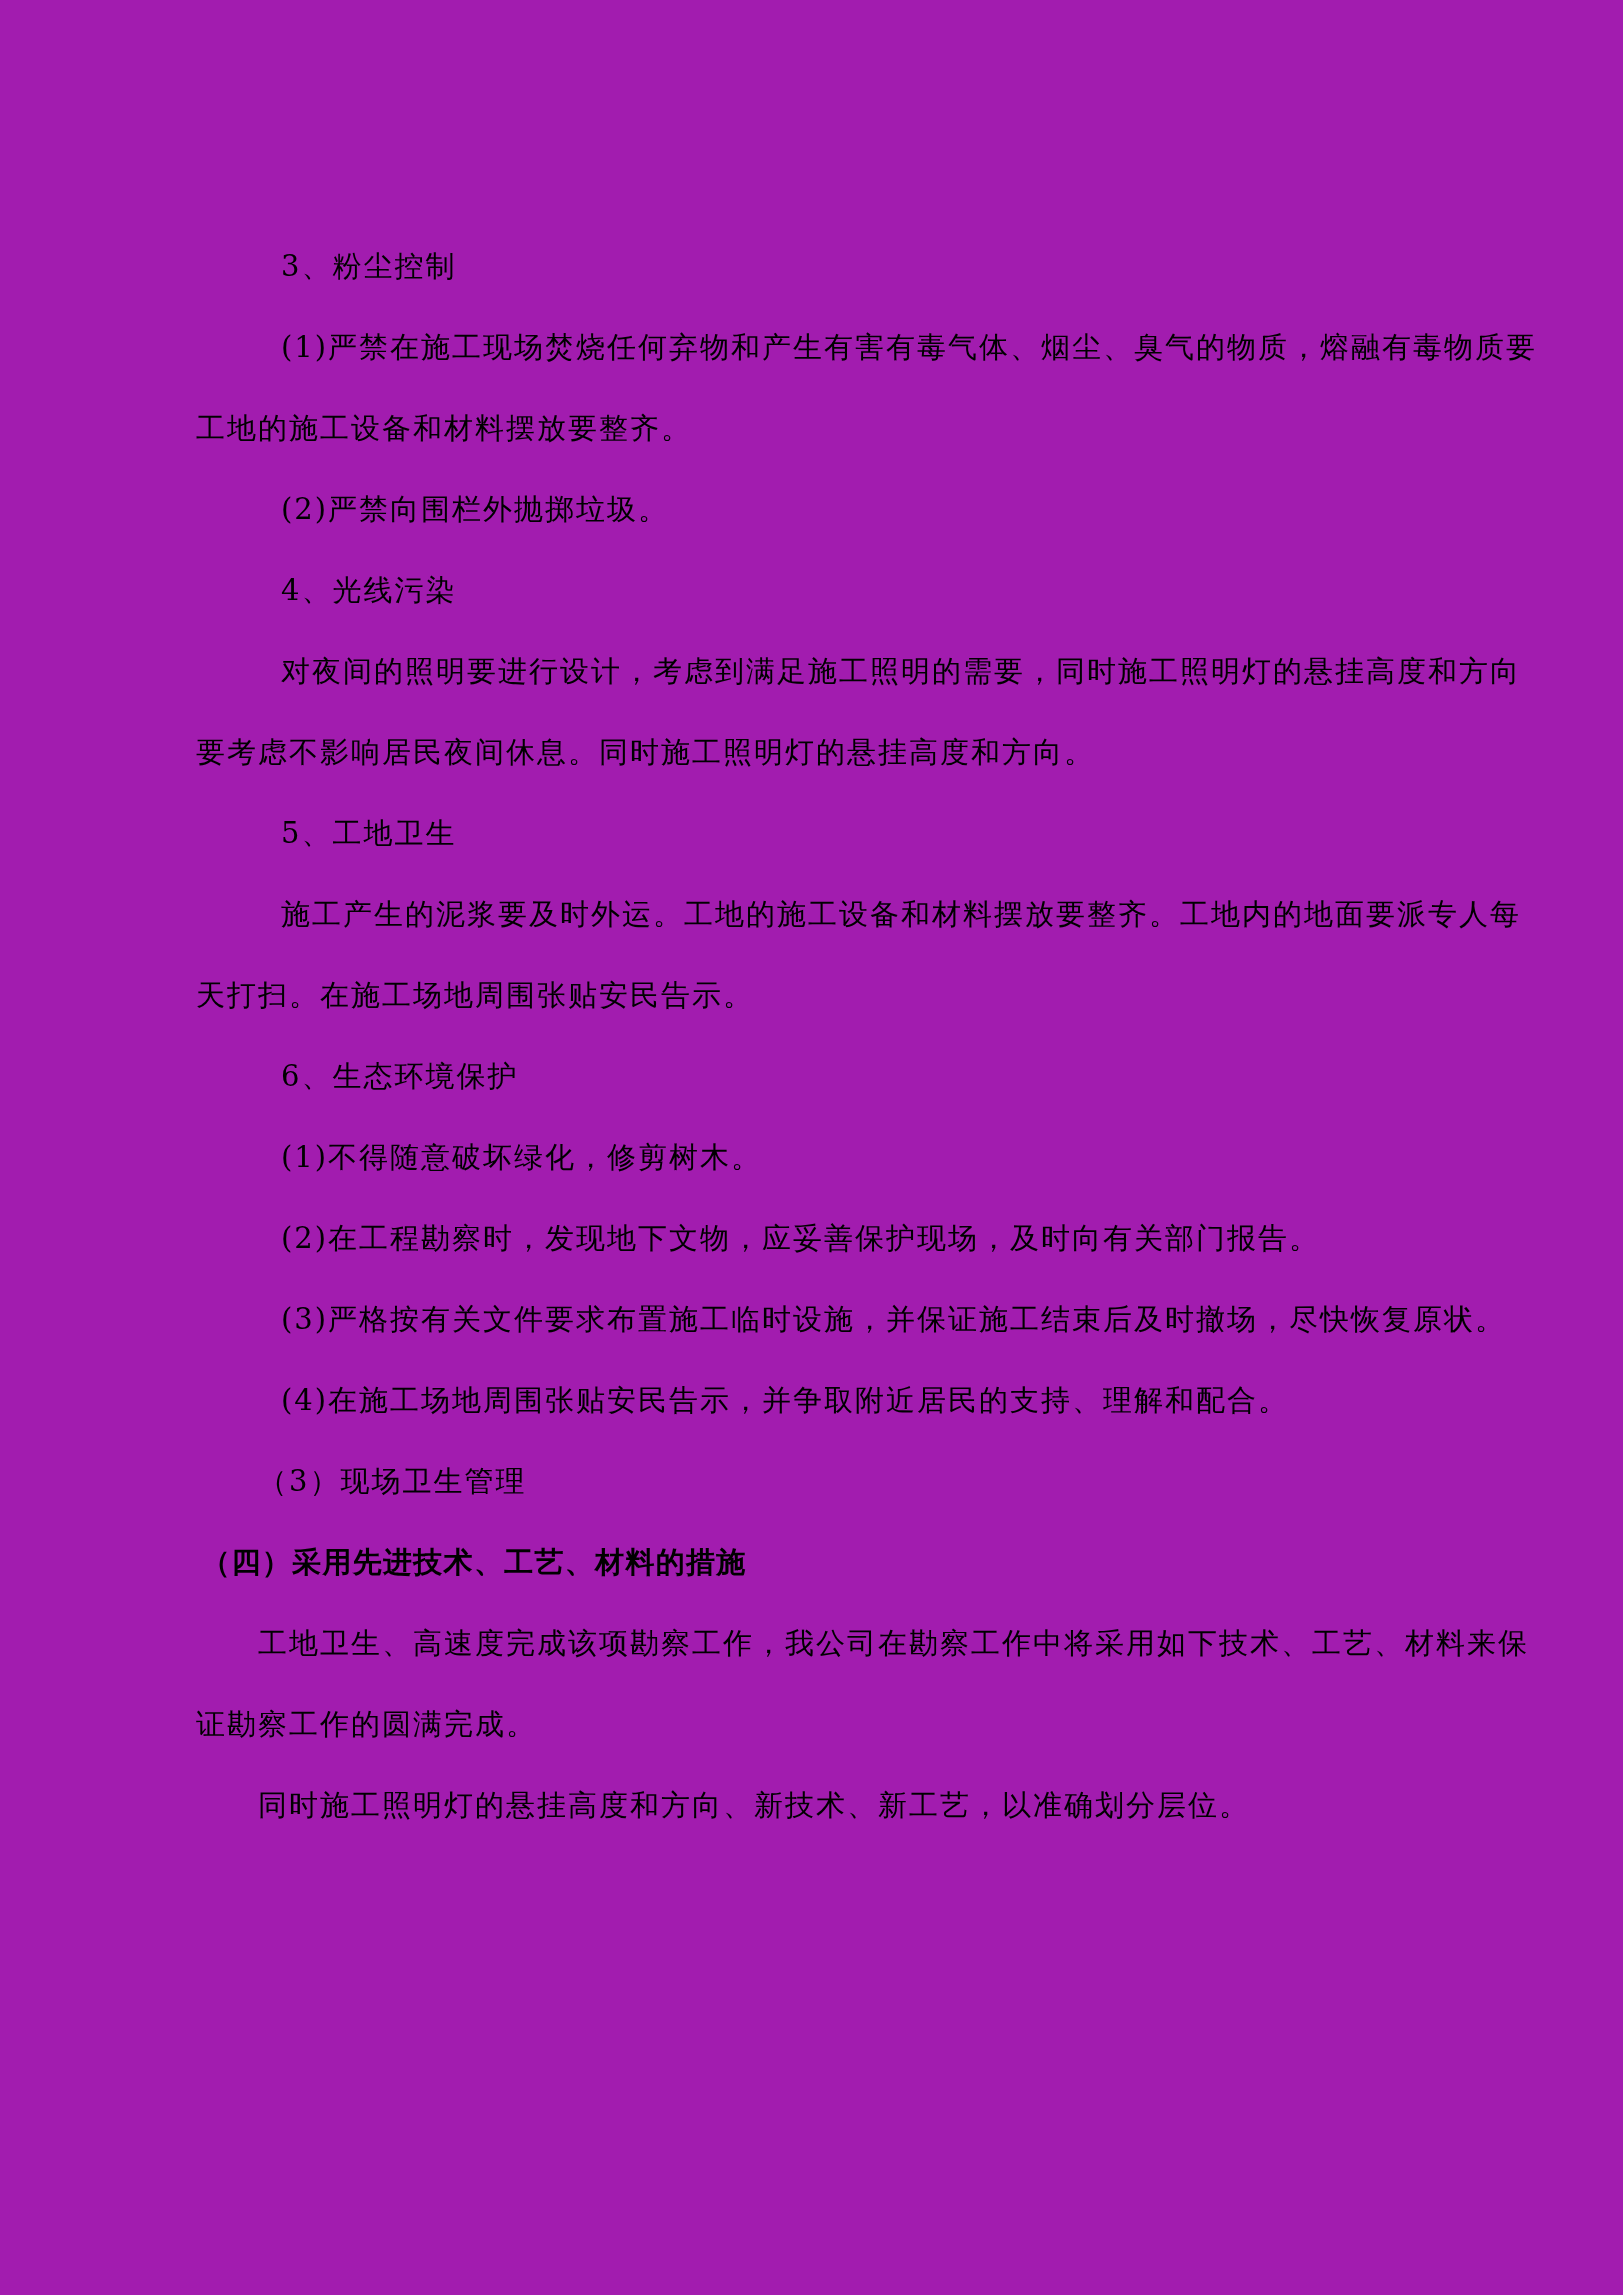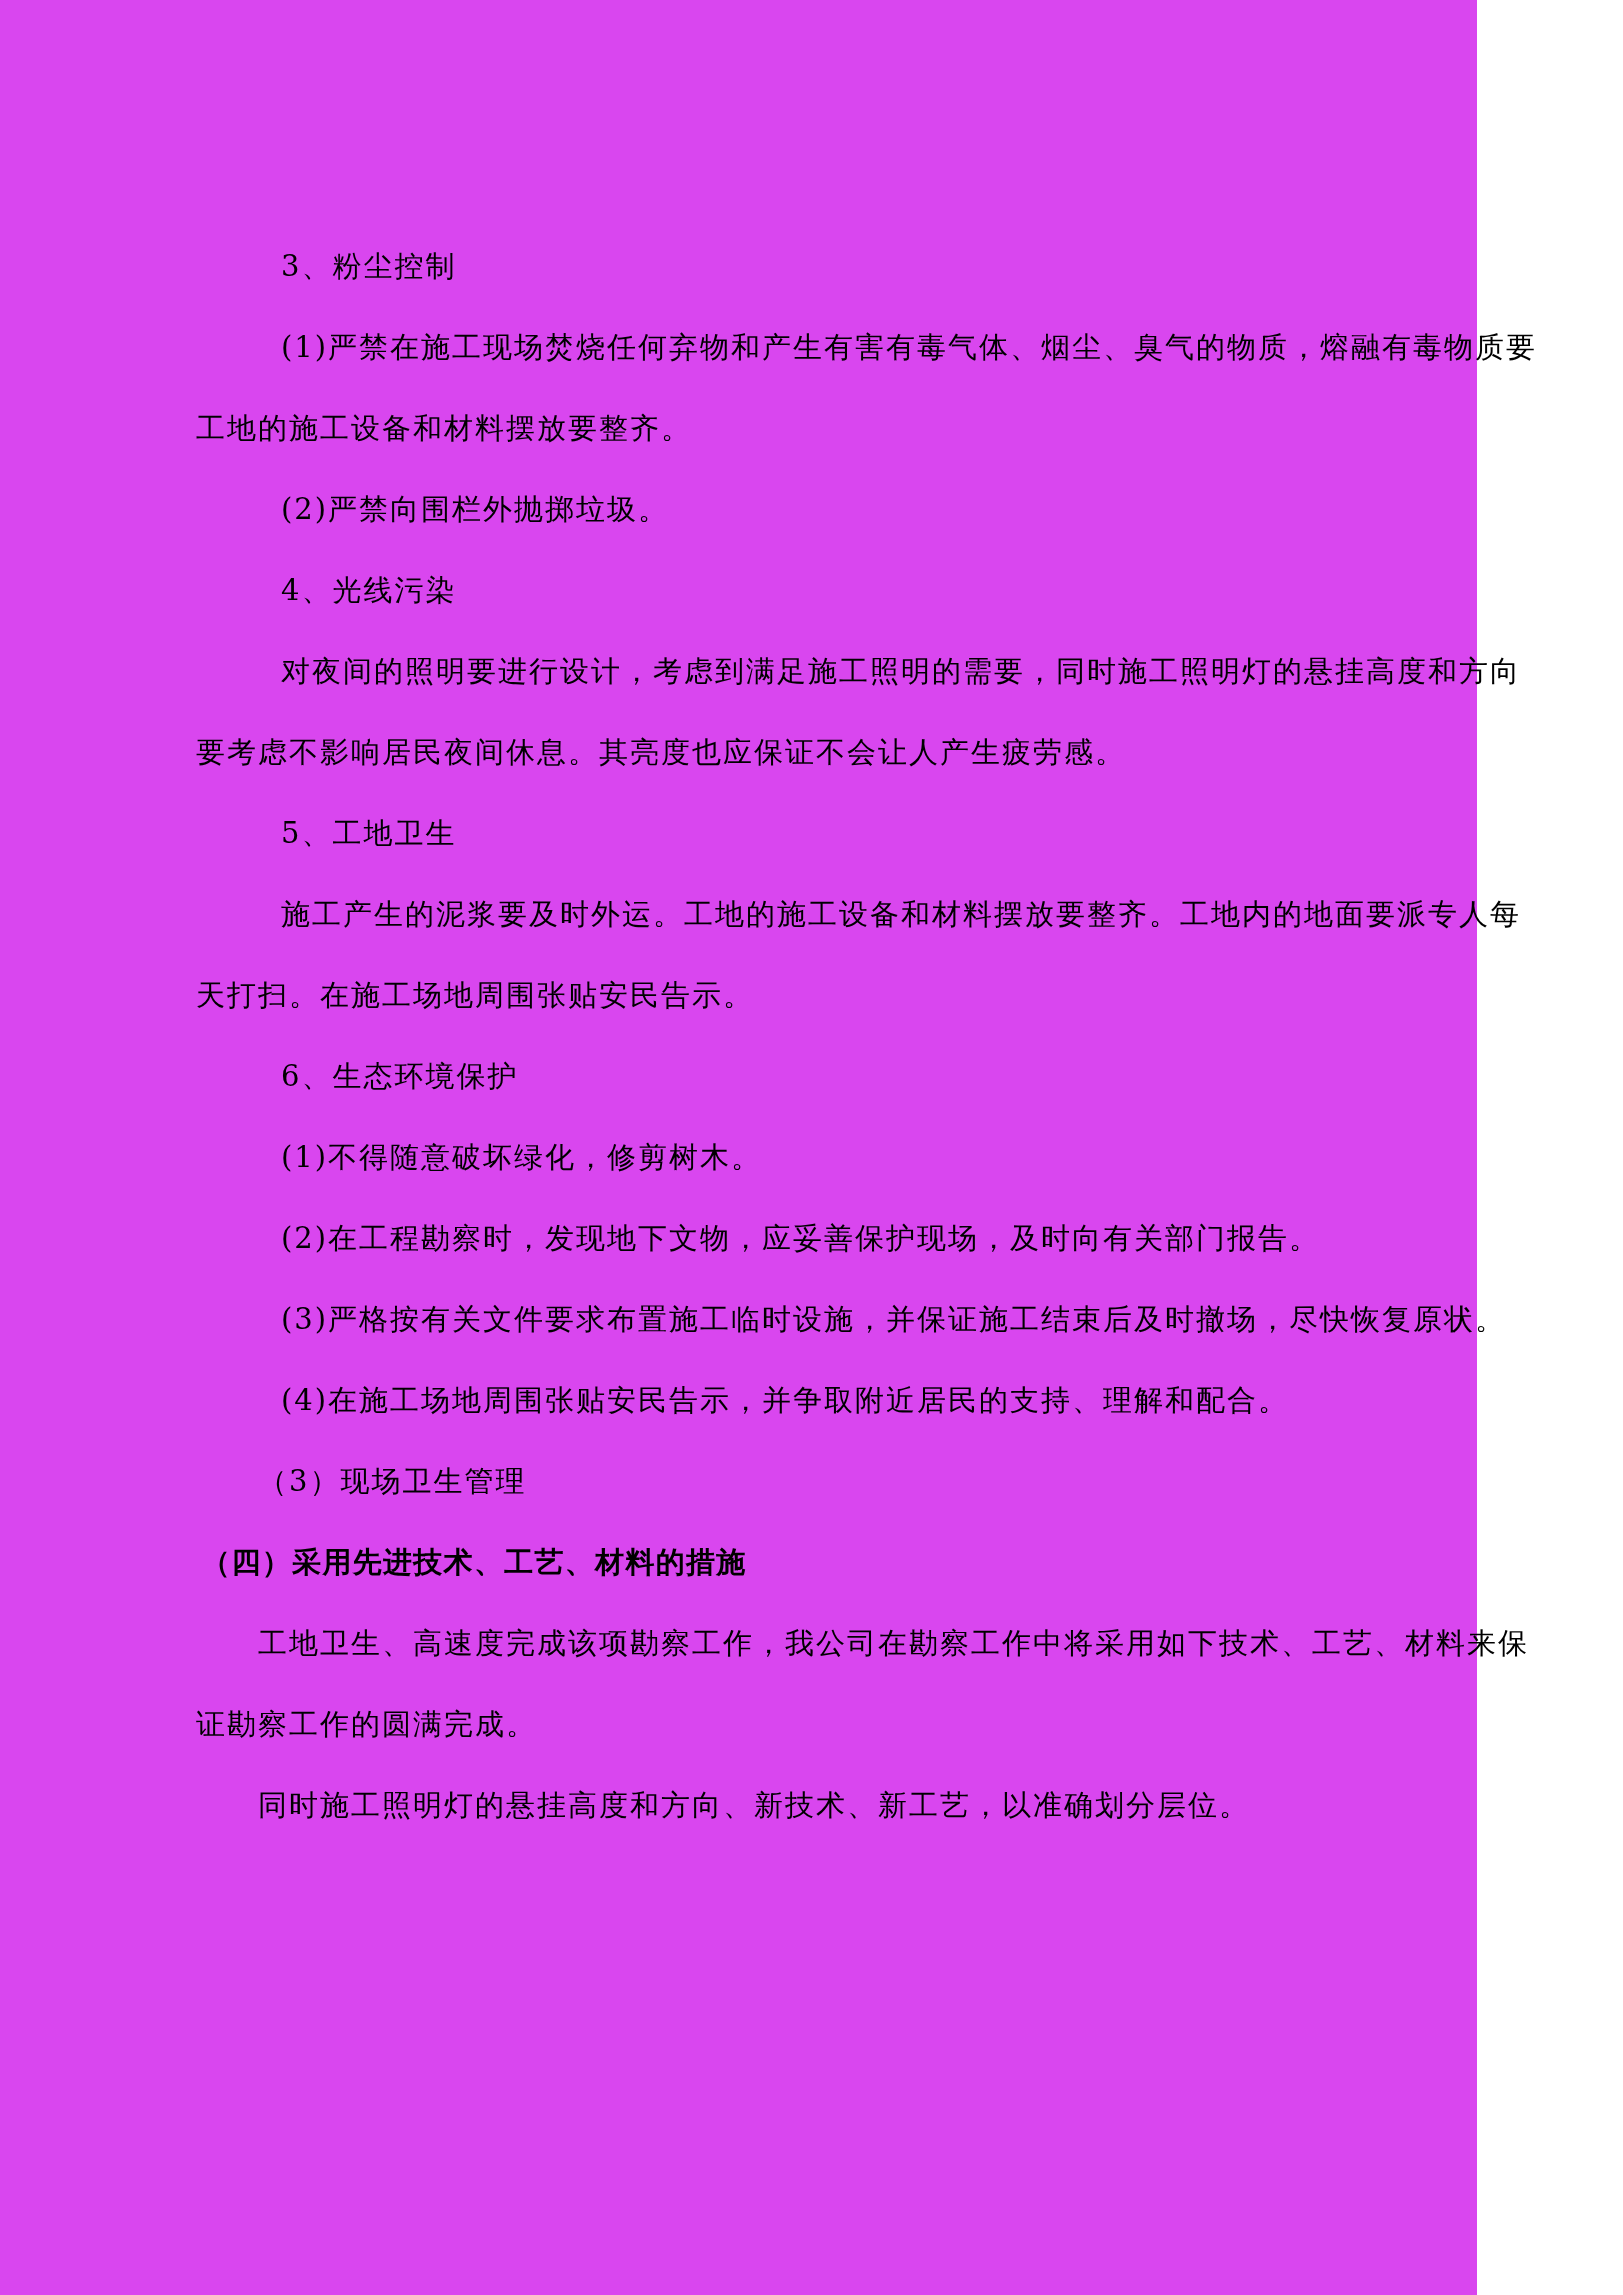--- a/index.html
+++ b/index.html
@@ -12,23 +12,23 @@
     height: 2295px;
     position: relative;
     overflow: hidden;
     font-family: "DejaVu Serif", "Liberation Serif", serif;
     color: #000000;
   }
   .page {
     position: absolute;
     left: 0;
     top: 0;
-    width: 1477px;
+    width: 1623px;
     height: 2295px;
-    background: #d946ef;
+    background: #a21caf;
   }
   .content {
     position: absolute;
     left: 196px;
     top: 226px;
     width: 1236px;
   }
   .line {
     font-size: 29px;
     line-height: 81px;
@@ -55,21 +55,21 @@
 <div class="page">
   <div class="content">
 
     <div class="line indent">3、粉尘控制</div>
     <div class="line indent">(1)严禁在施工现场焚烧任何弃物和产生有害有毒气体、烟尘、臭气的物质，熔融有毒物质要</div>
     <div class="line">工地的施工设备和材料摆放要整齐。</div>
     <div class="line indent">(2)严禁向围栏外抛掷垃圾。</div>
 
     <div class="line indent">4、光线污染</div>
     <div class="line indent">对夜间的照明要进行设计，考虑到满足施工照明的需要，同时施工照明灯的悬挂高度和方向</div>
-    <div class="line">要考虑不影响居民夜间休息。其亮度也应保证不会让人产生疲劳感。</div>
+    <div class="line">要考虑不影响居民夜间休息。同时施工照明灯的悬挂高度和方向。</div>
 
     <div class="line indent">5、工地卫生</div>
     <div class="line indent">施工产生的泥浆要及时外运。工地的施工设备和材料摆放要整齐。工地内的地面要派专人每</div>
     <div class="line">天打扫。在施工场地周围张贴安民告示。</div>
 
     <div class="line indent">6、生态环境保护</div>
     <div class="line indent">(1)不得随意破坏绿化，修剪树木。</div>
     <div class="line indent">(2)在工程勘察时，发现地下文物，应妥善保护现场，及时向有关部门报告。</div>
     <div class="line indent">(3)严格按有关文件要求布置施工临时设施，并保证施工结束后及时撤场，尽快恢复原状。</div>
     <div class="line indent">(4)在施工场地周围张贴安民告示，并争取附近居民的支持、理解和配合。</div>

